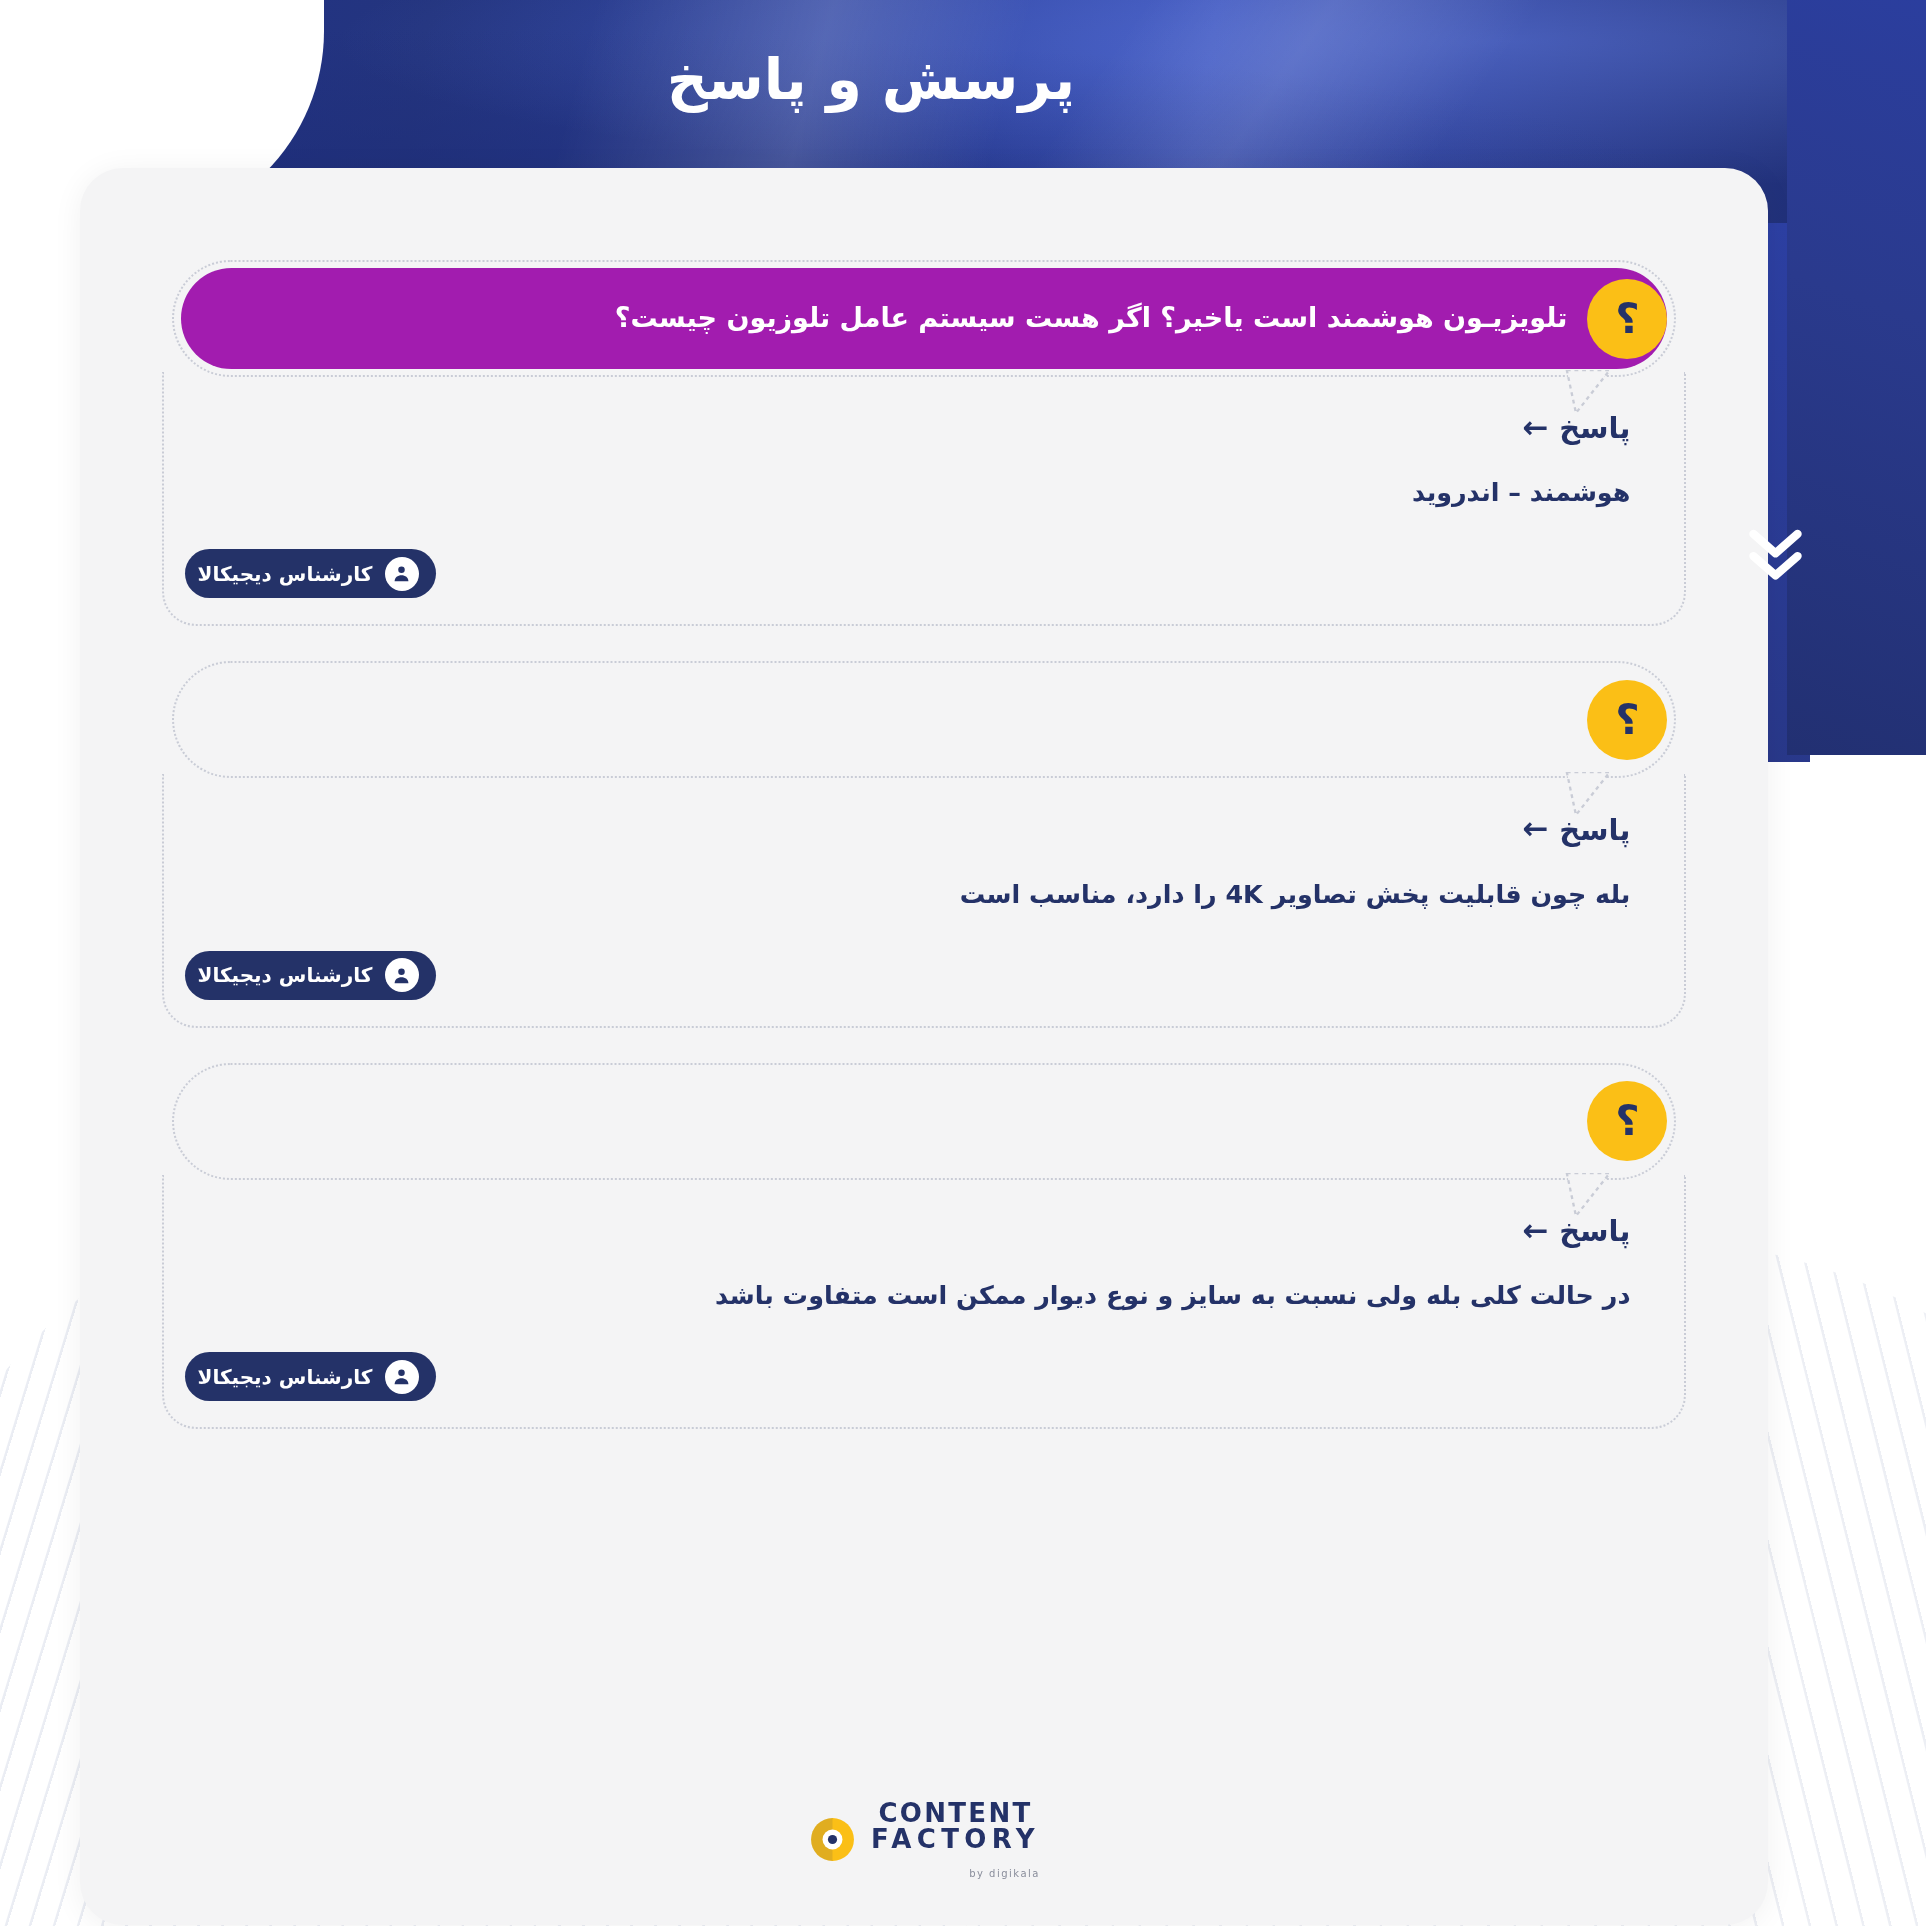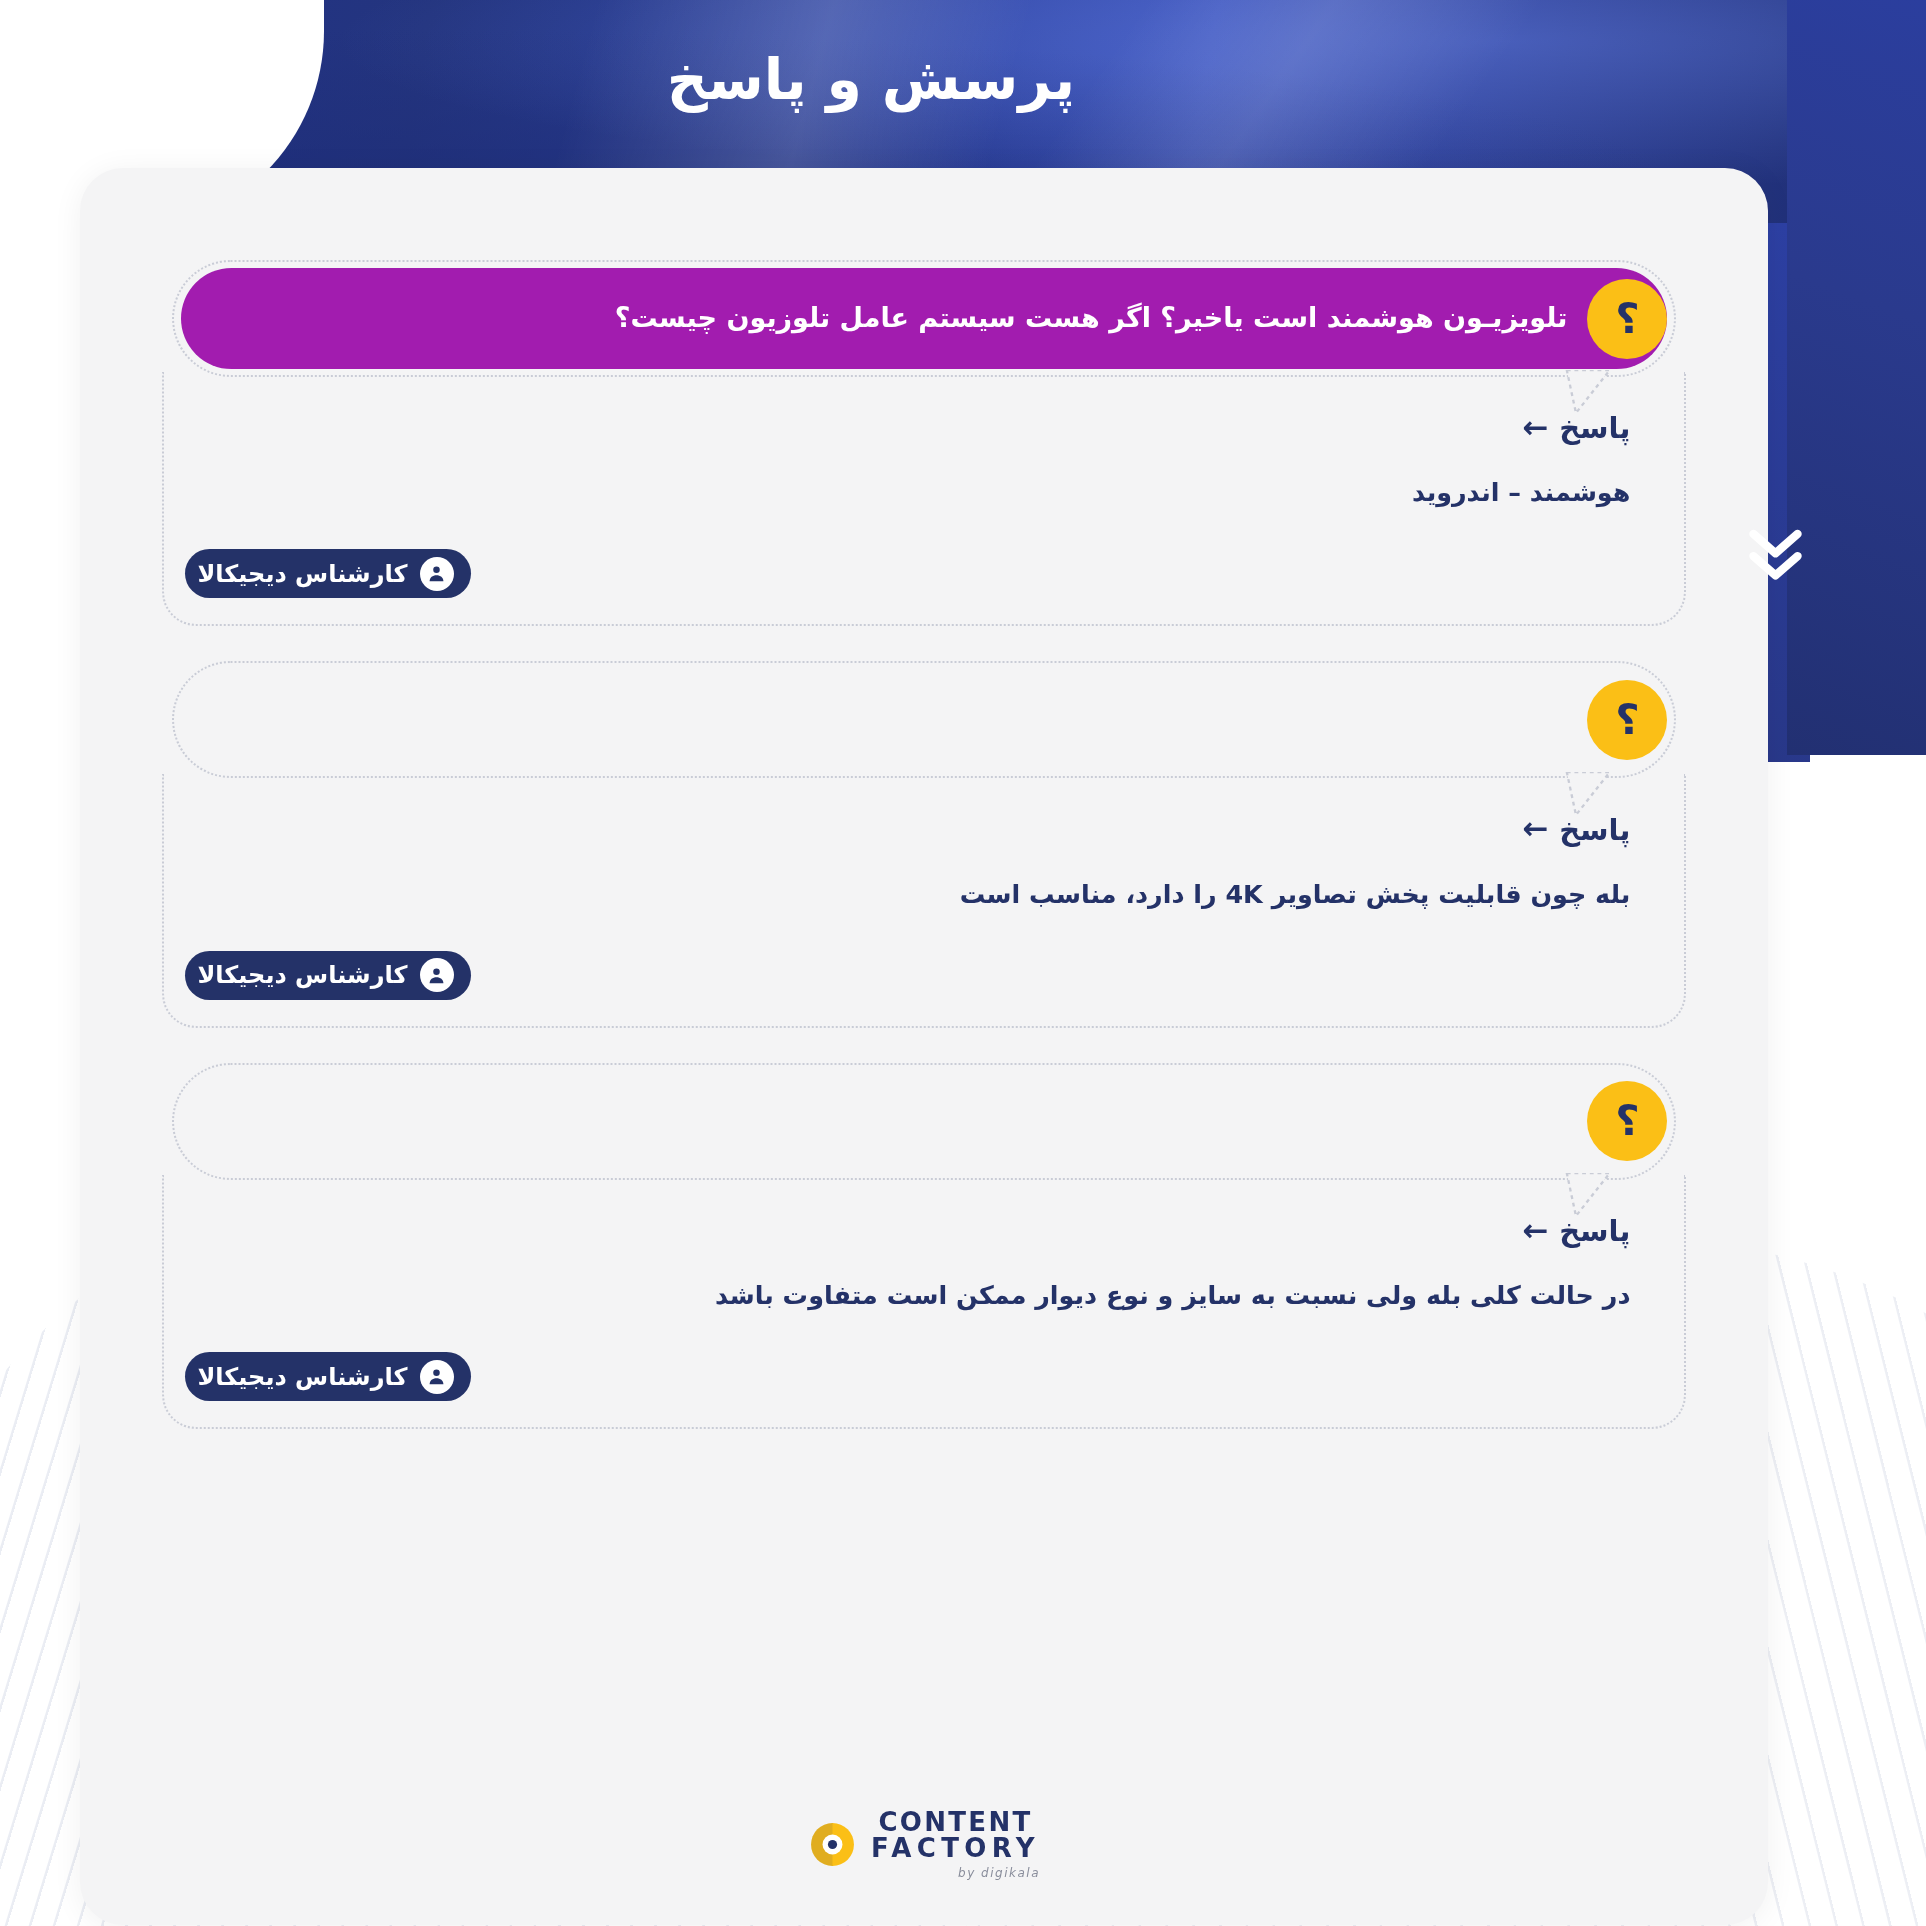--- a/index.html
+++ b/index.html
@@ -268,21 +268,21 @@
     background: #243268;
     border-radius: 26px;
     display: flex;
     flex-direction: row-reverse;
     align-items: center;
     gap: 12.3px;
     padding: 0 17px 0 12.3px;
   }
   .expert-chip .chip-label {
     color: #ffffff;
-    font-size: 24px;
+    font-size: 20px;
     font-weight: bold;
     direction: rtl;
   }
   .expert-avatar {
     width: 34px;
     height: 34px;
     border-radius: 50%;
     background: #ffffff;
     display: flex;
     align-items: center;
@@ -320,25 +320,24 @@
     letter-spacing: 2.3px;
   }
   .footer-line2 {
     color: #243268;
     font-size: 26px;
     font-weight: bold;
     letter-spacing: 5.4px;
   }
   .footer-sub {
     color: #8a8e9c;
-    font-size: 12px;
+    font-size: 10px;
     letter-spacing: 1.5px;
-    margin-top: 6px;
+    margin-top: 17px;
     align-self: flex-end;
-    font-style: italic;
   }
 </style>
 </head>
 <body>
 
 <div class="page">
 
   <div class="bg-base"></div>
   <div class="bg-swoosh"></div>
   <div class="bg-swoosh2"></div>

